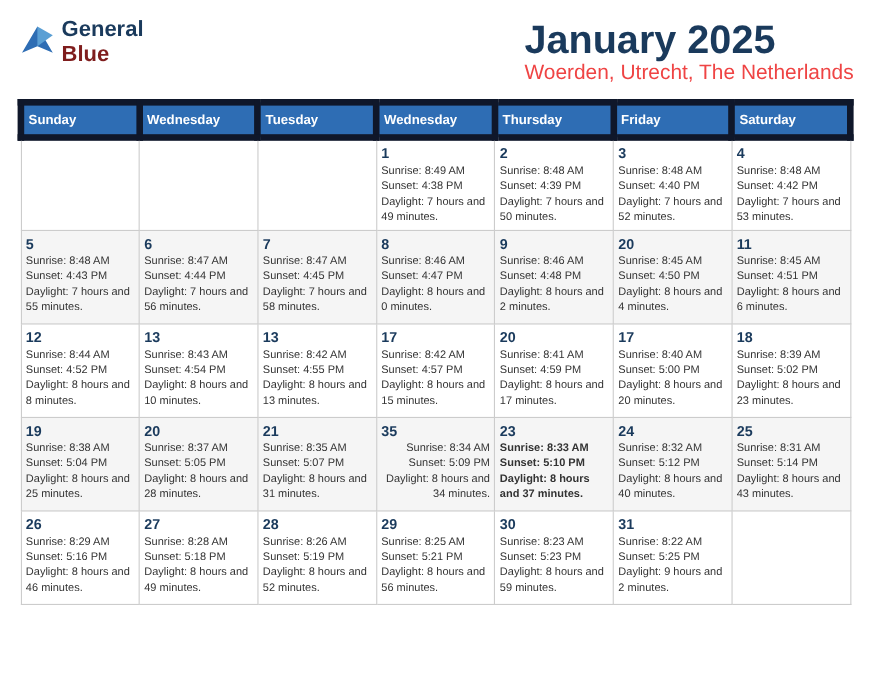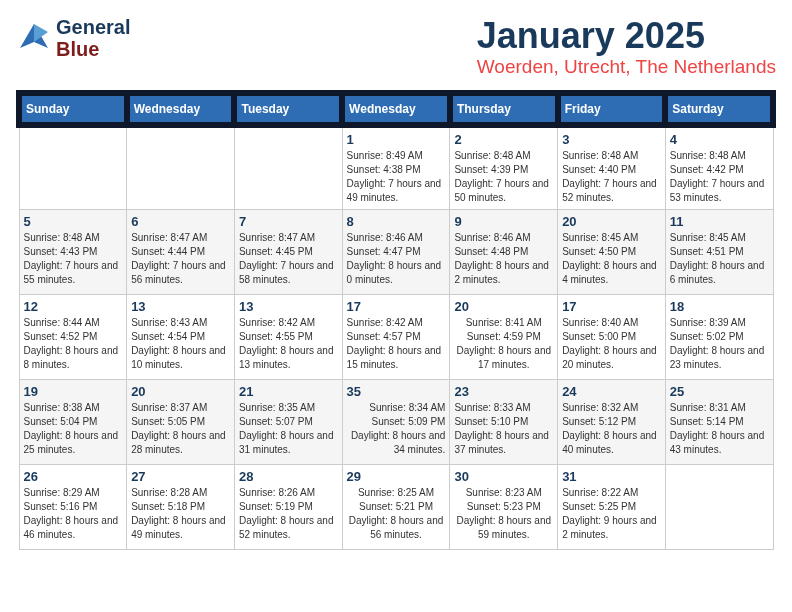--- a/index.html
+++ b/index.html
@@ -209,21 +209,21 @@
 Daylight: 8 hours and 13 minutes.</div>
         </td>
         <td>
           <div class="day-number">17</div>
           <div class="day-info" style="white-space: pre-line;">Sunrise: 8:42 AM
 Sunset: 4:57 PM
 Daylight: 8 hours and 15 minutes.</div>
         </td>
         <td>
           <div class="day-number">20</div>
-          <div class="day-info" style="white-space: pre-line; text-align: center;">Sunrise: 8:41 AM
+          <div class="day-info" style="white-space: pre-line;">Sunrise: 8:41 AM
 Sunset: 4:59 PM
 Daylight: 8 hours and 17 minutes.</div>
         </td>
         <td>
           <div class="day-number">17</div>
           <div class="day-info" style="white-space: pre-line;">Sunrise: 8:40 AM
 Sunset: 5:00 PM
 Daylight: 8 hours and 20 minutes.</div>
         </td>
         <td>
@@ -253,21 +253,21 @@
 Daylight: 8 hours and 31 minutes.</div>
         </td>
         <td>
           <div class="day-number">35</div>
           <div class="day-info" style="white-space: pre-line; text-align: right;">Sunrise: 8:34 AM
 Sunset: 5:09 PM
 Daylight: 8 hours and 34 minutes.</div>
         </td>
         <td>
           <div class="day-number">23</div>
-          <div class="day-info" style="white-space: pre-line;">Sunrise: 8:33 AM
+          <div class="day-info" style="white-space: pre-line; font-weight: bold;">Sunrise: 8:33 AM
 Sunset: 5:10 PM
 Daylight: 8 hours and 37 minutes.</div>
         </td>
         <td>
           <div class="day-number">24</div>
           <div class="day-info" style="white-space: pre-line;">Sunrise: 8:32 AM
 Sunset: 5:12 PM
 Daylight: 8 hours and 40 minutes.</div>
         </td>
         <td>
@@ -291,27 +291,27 @@
 Daylight: 8 hours and 49 minutes.</div>
         </td>
         <td>
           <div class="day-number">28</div>
           <div class="day-info" style="white-space: pre-line;">Sunrise: 8:26 AM
 Sunset: 5:19 PM
 Daylight: 8 hours and 52 minutes.</div>
         </td>
         <td>
           <div class="day-number">29</div>
-          <div class="day-info" style="white-space: pre-line; text-align: center;">Sunrise: 8:25 AM
+          <div class="day-info" style="white-space: pre-line;">Sunrise: 8:25 AM
 Sunset: 5:21 PM
 Daylight: 8 hours and 56 minutes.</div>
         </td>
         <td>
           <div class="day-number">30</div>
-          <div class="day-info" style="white-space: pre-line; text-align: center;">Sunrise: 8:23 AM
+          <div class="day-info" style="white-space: pre-line;">Sunrise: 8:23 AM
 Sunset: 5:23 PM
 Daylight: 8 hours and 59 minutes.</div>
         </td>
         <td>
           <div class="day-number">31</div>
           <div class="day-info" style="white-space: pre-line;">Sunrise: 8:22 AM
 Sunset: 5:25 PM
 Daylight: 9 hours and 2 minutes.</div>
         </td>
         <td></td>

